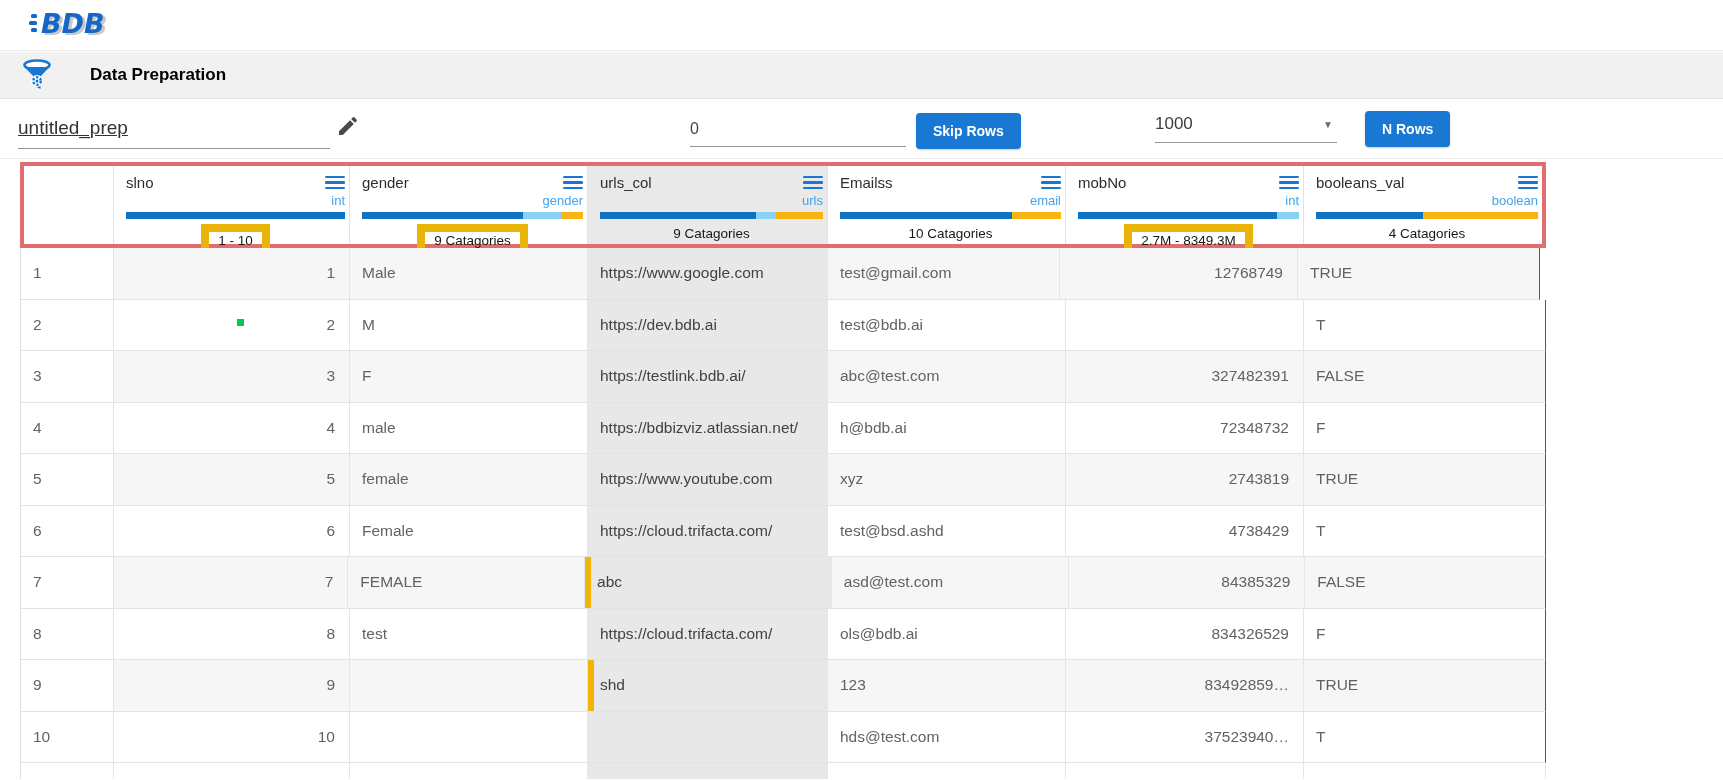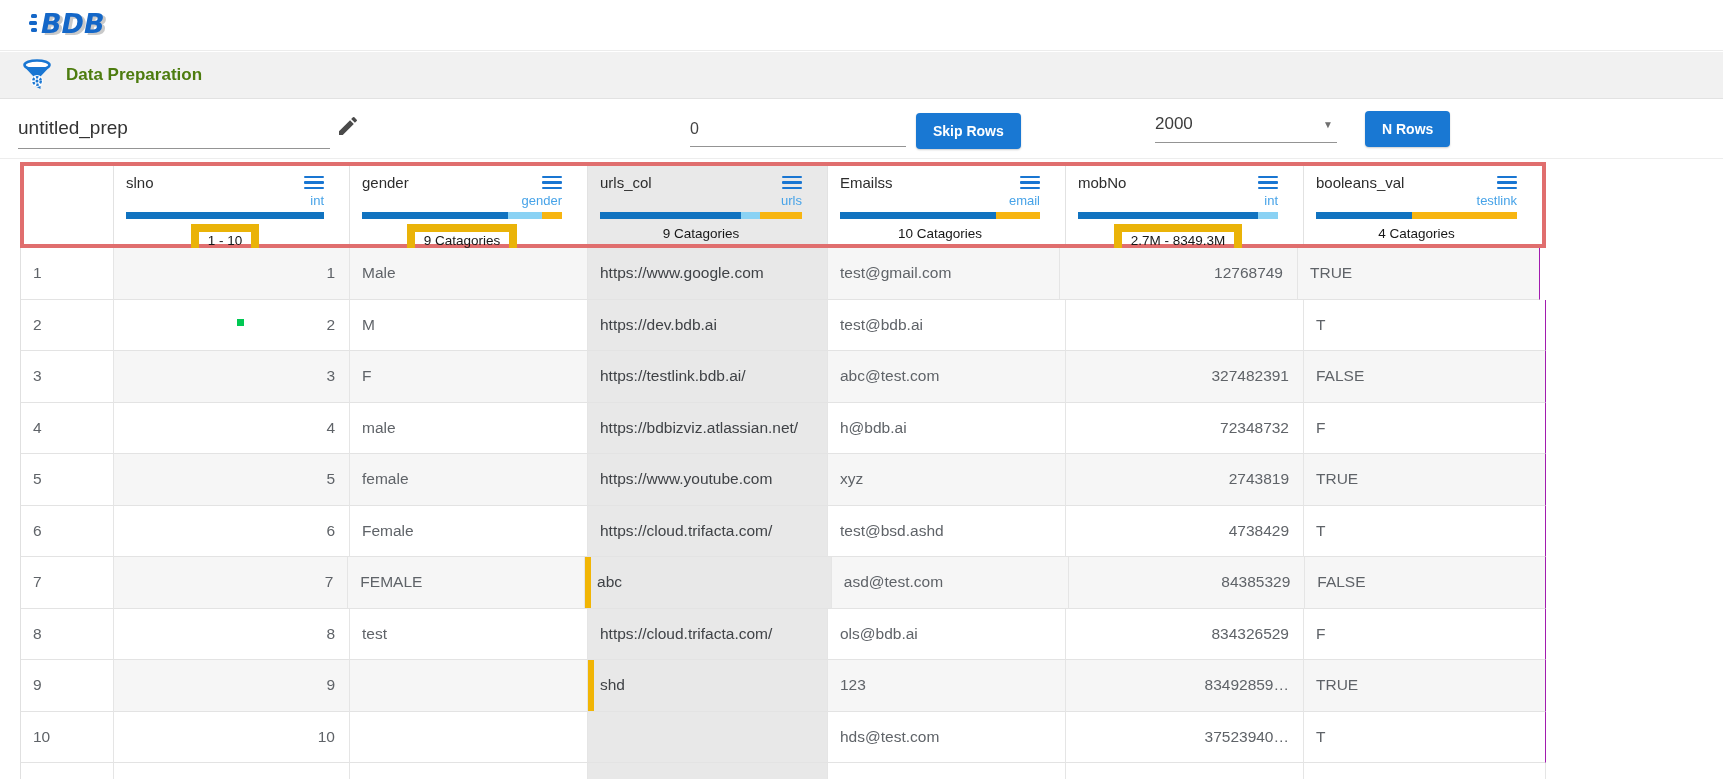--- a/index.html
+++ b/index.html
@@ -6,43 +6,43 @@
   body { width:1723px; height:780px; background:#fff; font-family:"Liberation Sans", sans-serif; }
   .page { position:relative; width:1723px; height:780px; overflow:hidden; background:#fff; }
 
   
   .topbar { position:absolute; top:0; left:0; width:100%; height:51px; background:#fff;
             border-bottom:1px solid #ececec; display:flex; align-items:center; padding-left:28px; }
 
   
   .appbar { position:absolute; top:52px; left:0; width:100%; height:47px; background:#f1f1f1;
             border-bottom:1px solid #e2e2e2; display:flex; align-items:center; gap:12px; padding-left:20px; }
-  .appbar-title { font-size:17px; font-weight:bold; color:#4d7c0f; }
+  .appbar-title { font-size:17px; font-weight:bold; color:#000000;margin-left:24px; }
 
   
   .toolbar { position:absolute; top:100px; left:0; width:100%; height:59px; background:#fff;
              border-bottom:1px solid #ededed; }
   .underline-field { position:absolute; border-bottom:1px solid #949494; color:#333;
                      background:transparent; }
-  .prep-name { left:18px; top:17px; width:312px; font-size:19px; padding-bottom:9px; }
+  .prep-name { left:18px; top:17px; width:312px; font-size:19px; padding-bottom:9px;text-decoration:underline; }
   .pencil-btn { position:absolute; left:336px; top:14px; width:26px; height:26px; cursor:pointer; }
   .skip-input { left:690px; top:20px; width:216px; font-size:16px; color:#444; padding-bottom:8px; }
   .blue-btn { position:absolute; height:36px; background:#1978d3; color:#fff; border:none;
               border-radius:4px; font-size:14px; font-weight:bold; font-family:"Liberation Sans",sans-serif;
               padding:0 17px; cursor:pointer; box-shadow:0 1px 2px rgba(0,0,0,.2); }
   .skip-btn { left:916px; top:13px; }
   .nrows-btn { left:1365px; top:11px; }
   .nrows-select { left:1155px; top:14px; width:182px; font-size:17px; color:#3c3c3c;
                   padding-bottom:8px; display:flex; justify-content:space-between; align-items:center; cursor:pointer; }
   .chevron { font-size:10px; color:#6f6f6f; margin-right:4px; }
 
   
   .thead { position:absolute; left:20px; top:162px; width:1526px; height:86px; display:flex;
            border:4px solid #e06e6e; background:#fff; }
-  .hcell { border-right:1px solid #e2e2e2; padding:7px 25px 0 12px; position:relative; background:#fff; }
+  .hcell { border-right:1px solid #e2e2e2; padding:7px 4px 0 12px; position:relative; background:#fff; }
   .hcell.last { border-right:none; }
   .hcell.selected { background:#e9e9e9; }
   .hcell.stub { padding:0; }
   .hname-row { display:flex; justify-content:space-between; align-items:center; height:19px; }
   .hname { font-size:15px; color:#2d2d2d; }
   .menu-icon { width:20px; display:flex; flex-direction:column; gap:3px; cursor:pointer; }
   .menu-icon i { display:block; height:2.6px; background:#1976d2; border-radius:1px; }
   .htype { text-align:right; font-size:13px; color:#47a3e8; height:17px; line-height:17px; }
   .hbar { height:7px; display:flex; margin-top:3px; overflow:hidden; }
   .hbar span { display:block; height:100%; }
@@ -100,21 +100,21 @@
   <div class="toolbar">
     <div class="underline-field prep-name">untitled_prep</div>
     <div class="pencil-btn">
       <svg width="24" height="24" viewBox="0 0 24 24">
         <path fill="#4a4a4a" d="M3 17.25V21h3.75L17.81 9.94l-3.75-3.75L3 17.25zM20.71 7.04a1 1 0 0 0 0-1.41l-2.34-2.34a1 1 0 0 0-1.41 0l-1.83 1.83 3.75 3.75 1.83-1.83z"></path>
       </svg>
     </div>
     <div class="underline-field skip-input">0</div>
     <button class="blue-btn skip-btn">Skip Rows</button>
     <div class="underline-field nrows-select">
-      <span>2000</span>
+      <span>1000</span>
       <span class="chevron">▼</span>
     </div>
     <button class="blue-btn nrows-btn">N Rows</button>
   </div>
 
   <div class="thead" id="thead">
       <div class="hcell stub" style="width: 90px;"></div>
       <div class="hcell" style="width: 236px;">
         <div class="hname-row">
           <span class="hname">slno</span>
@@ -198,21 +198,21 @@
       </div>
       <div class="hcell last" style="width: 238px;">
         <div class="hname-row">
           <span class="hname">booleans_val</span>
           <span class="menu-icon">
             <i></i>
             <i></i>
             <i></i>
           </span>
         </div>
-        <div class="htype">testlink</div>
+        <div class="htype">boolean</div>
         <div class="hbar">
           <span style="width: 48%; background: rgb(17, 115, 192);"></span>
           <span style="width: 52%; background: rgb(247, 181, 17);"></span>
         </div>
         <div class="hsummary-row"><span class="hsummary">4 Catagories</span></div>
       </div>
     </div>
 
   <div class="tbody" id="tbody">
       <div class="trow odd">

